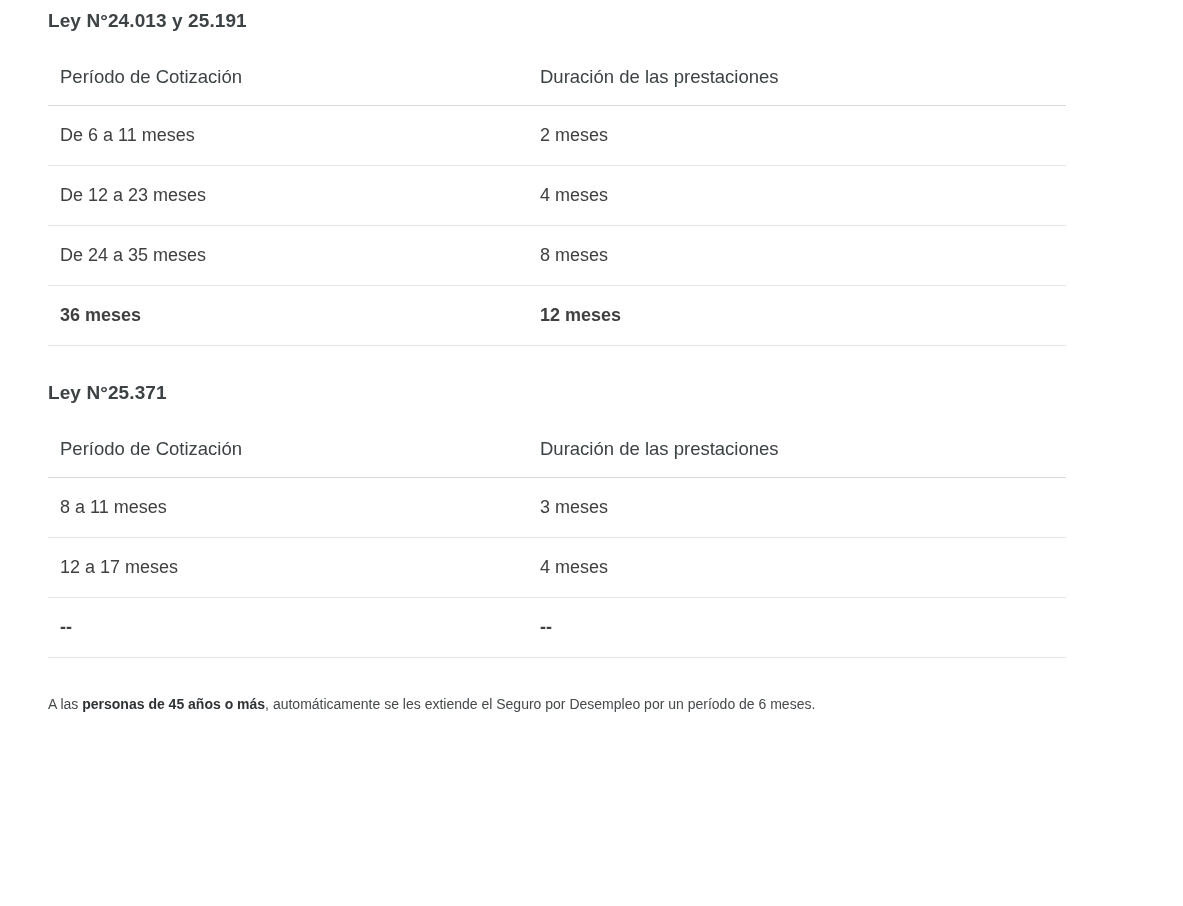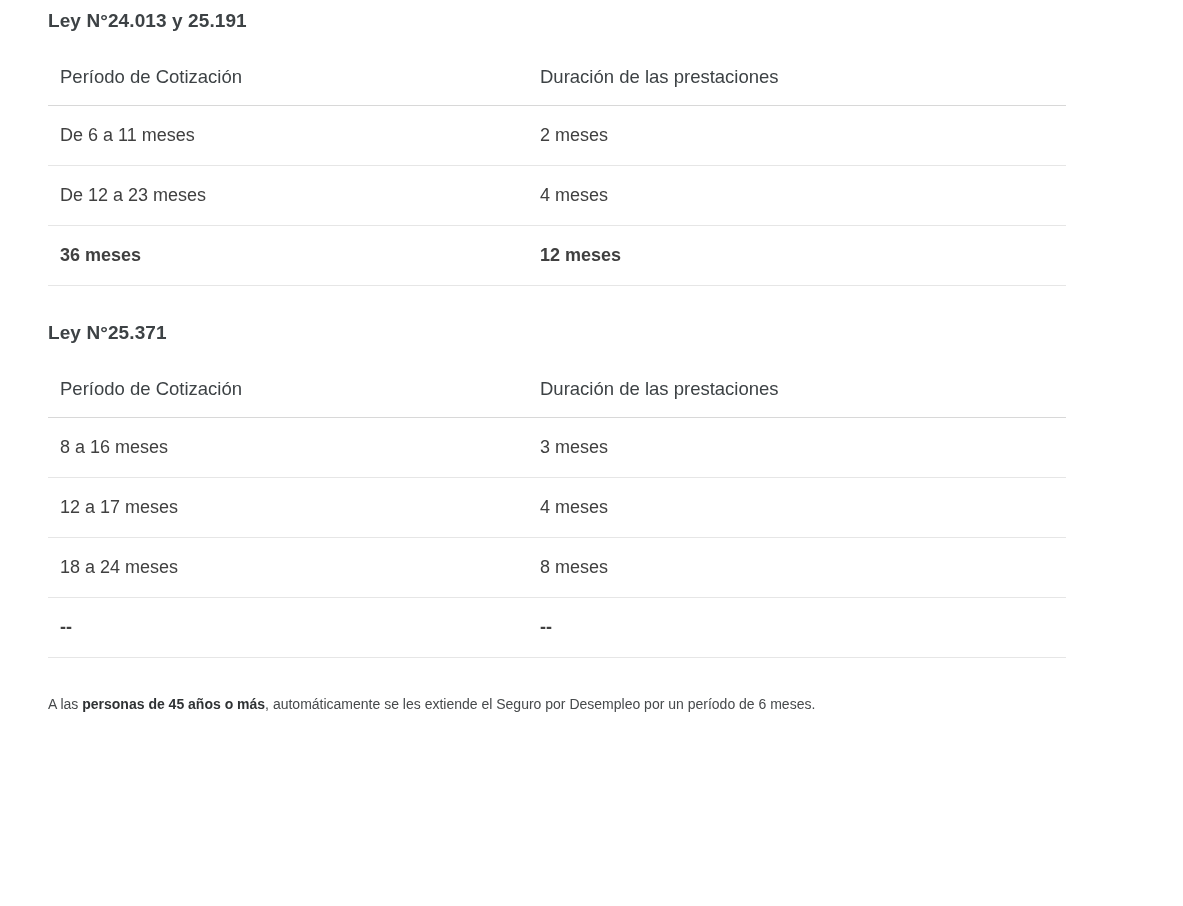--- a/index.html
+++ b/index.html
@@ -93,20 +93,24 @@
     <tbody>
       <tr>
         <td>De 6 a 11 meses</td>
         <td>2 meses</td>
       </tr>
       <tr>
         <td>De 12 a 23 meses</td>
         <td>4 meses</td>
       </tr>
       <tr>
+        <td>De 24 a 35 meses</td>
+        <td>8 meses</td>
+      </tr>
+      <tr>
         <td>36 meses</td>
         <td>12 meses</td>
       </tr>
     </tbody>
   </table>
 
   <div class="spacer-after-table-1"></div>
 
   <h2 class="section-title title-2">Ley N°25.371</h2>
 
@@ -116,30 +120,26 @@
         <col class="c2">
       </colgroup>
     <thead>
       <tr>
         <th>Período de Cotización</th>
         <th>Duración de las prestaciones</th>
       </tr>
     </thead>
     <tbody>
       <tr>
-        <td>8 a 16 meses</td>
+        <td>8 a 11 meses</td>
         <td>3 meses</td>
       </tr>
       <tr>
         <td>12 a 17 meses</td>
         <td>4 meses</td>
-      </tr>
-      <tr>
-        <td>18 a 24 meses</td>
-        <td>8 meses</td>
       </tr>
       <tr>
         <td>--</td>
         <td>--</td>
       </tr>
     </tbody>
   </table>
 
   <div class="spacer-after-table-2"></div>
 

